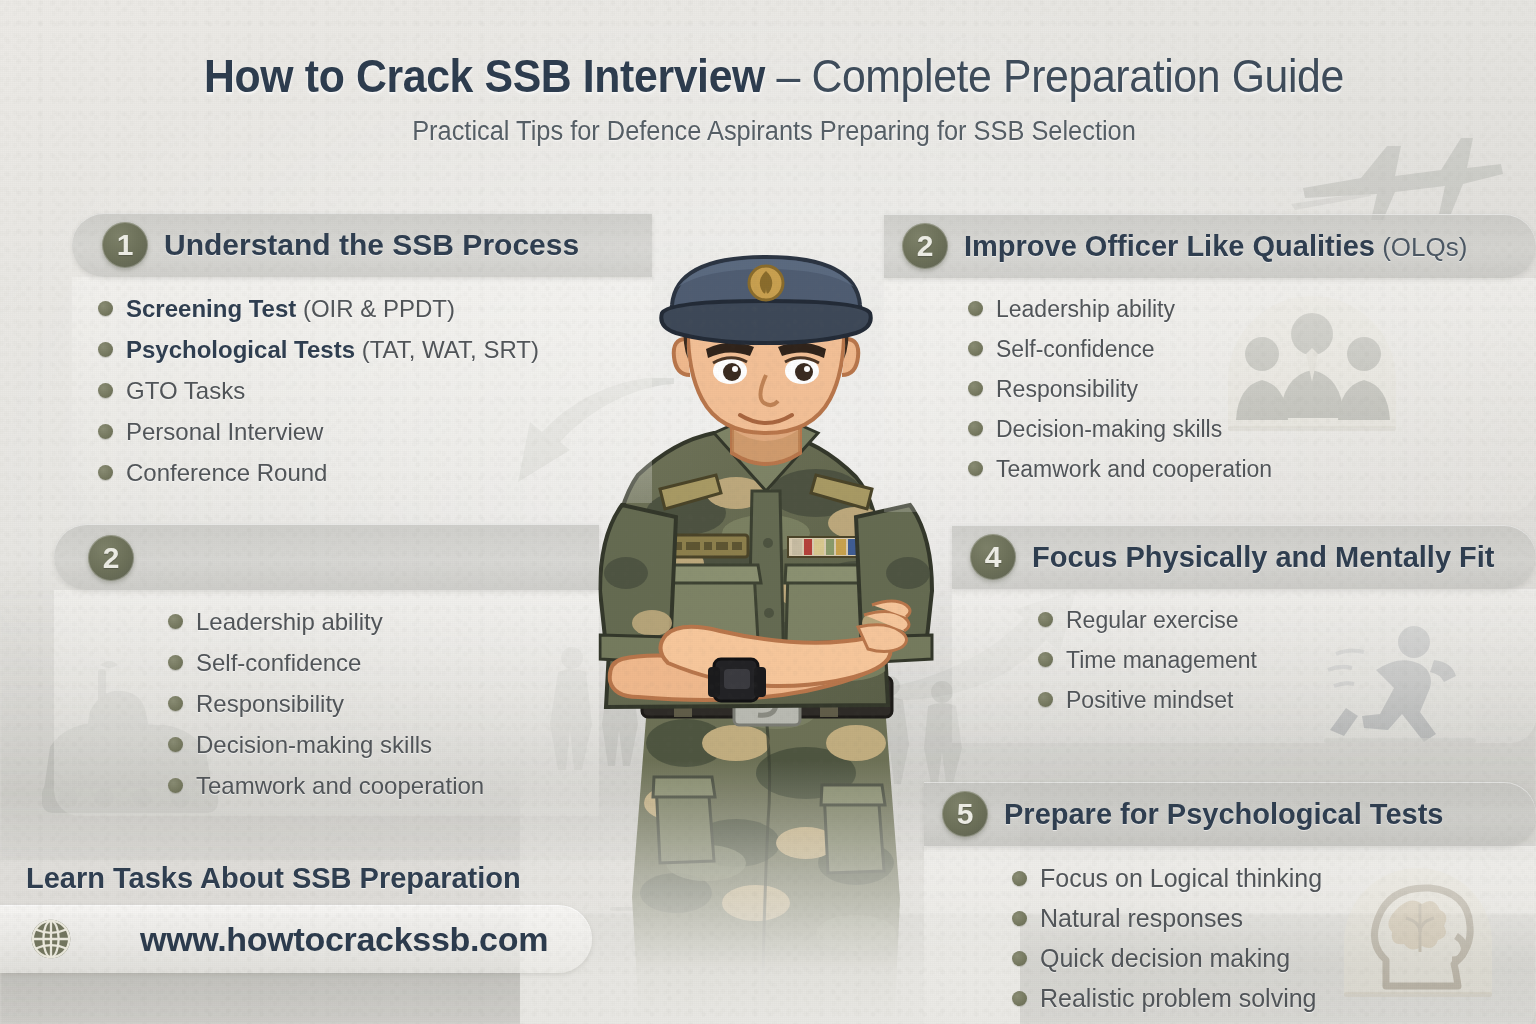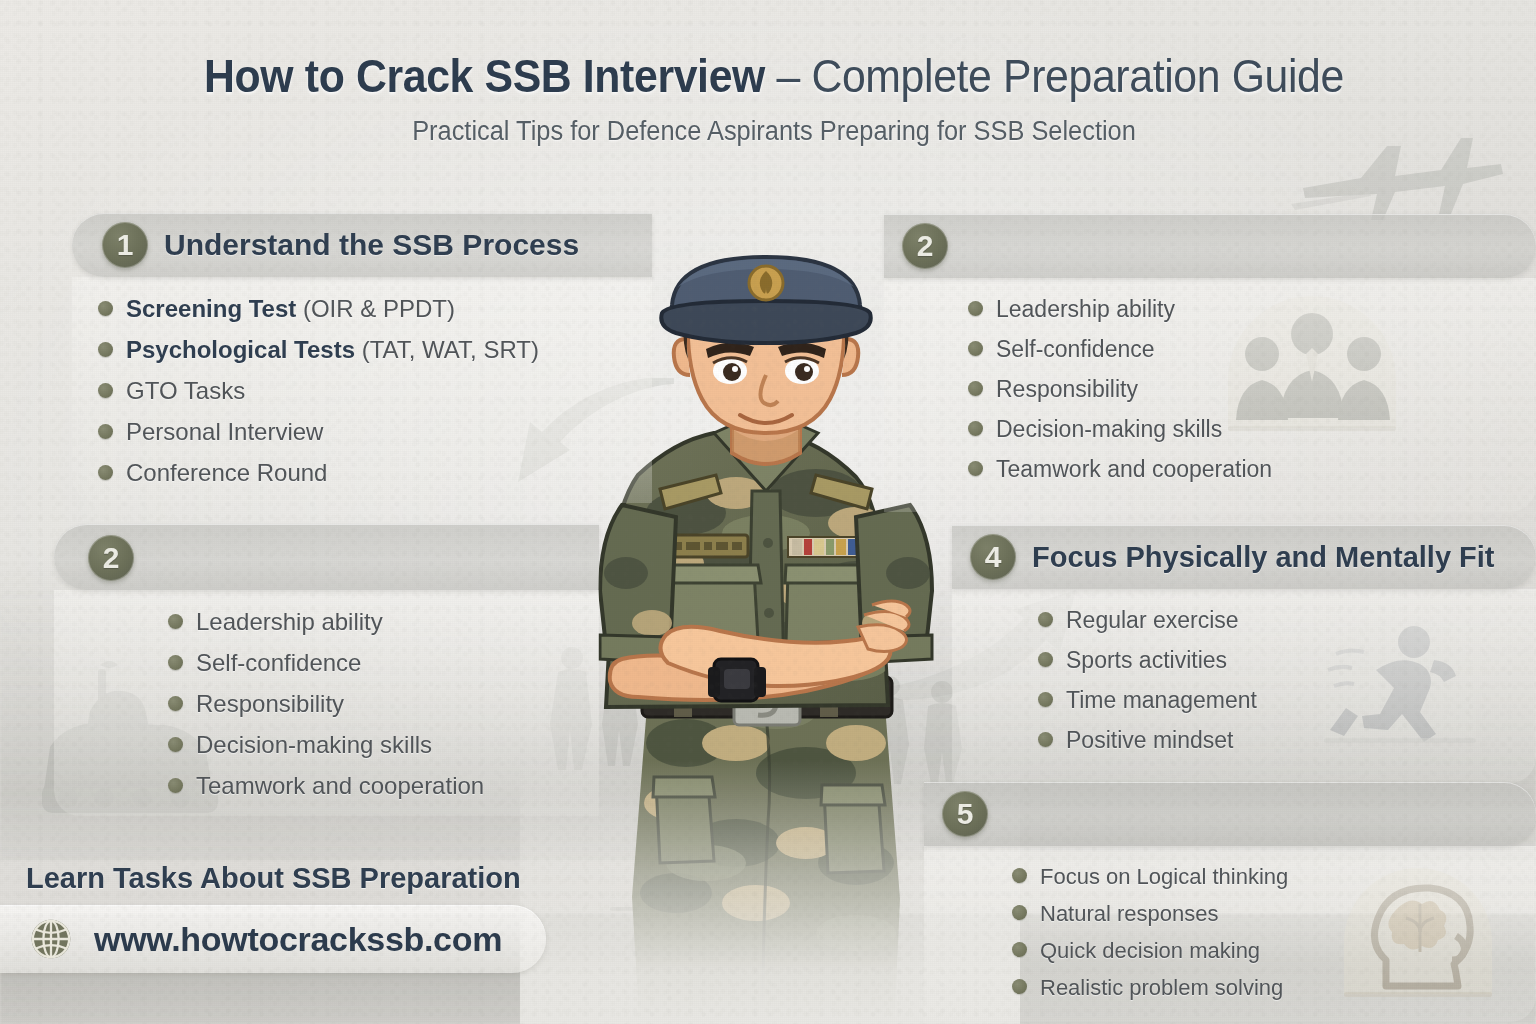--- a/index.html
+++ b/index.html
@@ -115,37 +115,38 @@
   #panel-2 .badge{margin-top:2px;}
   #panel-2 .panel-body{padding-left:110px;}
   #panel-3{left:884px;top:214px;width:652px;}
   #panel-3 .panel-body{padding-left:80px;}
   #panel-4{left:952px;top:525px;width:584px;}
   #panel-4 .panel-body{padding-left:82px;}
   #panel-5{left:924px;top:782px;width:612px;}
   #panel-5 .panel-body{padding-left:84px;padding-bottom:8px;}
   #panel-3 .panel-title,#panel-4 .panel-title,#panel-5 .panel-title{font-size:29px;}
   #panel-3 ul.bullets li,#panel-4 ul.bullets li,#panel-5 ul.bullets li{font-size:23px;margin-bottom:17px;}
-  #panel-5 ul.bullets li{font-size:22px;margin-bottom:15px;}
+  #panel-5 ul.bullets li{font-size:25px;margin-bottom:15px;}
   
   #footer{position:absolute;left:0;top:862px;width:630px;}
   #footer-heading{
     margin:0 0 10px 26px;font-size:29px;font-weight:700;color:#2f3e50;
     font-family:"Liberation Sans Narrow","Liberation Sans", sans-serif;
     text-shadow:0 1px 1px rgba(255,255,255,.7);
   }
   #url-pill{
     display:flex;align-items:center;gap:22px;
     background:linear-gradient(180deg, rgba(249,248,246,.88) 0%, rgba(238,237,233,.70) 100%);
     border-radius:0 38px 38px 0;padding:13px 44px 13px 30px;width:fit-content;
     box-shadow:0 2px 5px rgba(120,120,112,.18), 0 1px 0 rgba(255,255,255,.7) inset;
   }
   #site-url{
     font-size:34px;font-weight:700;color:#2c3b4d;letter-spacing:-.3px;
     font-family:"Liberation Sans Narrow","Liberation Sans", sans-serif;
+    margin-left:46px;
   }
   .globe{width:42px;height:42px;flex:0 0 auto;}
   
   .wm{position:absolute;pointer-events:none;}
   #jet{right:30px;top:126px;width:215px;height:105px;opacity:.30;}
   #arrow-left{left:488px;top:378px;width:190px;height:120px;opacity:.42;}
   #arrow-right{left:880px;top:584px;width:210px;height:120px;opacity:.40;}
   #tank{left:42px;top:655px;width:180px;height:165px;opacity:.22;}
   #heli{left:590px;top:885px;width:230px;height:125px;opacity:.30;}
   #grp-a{left:540px;top:640px;width:110px;height:135px;opacity:.20;}
@@ -531,20 +532,21 @@
             <span class="n">Teamwork and cooperation</span>
           </li>
       </ul>
     </div>
   </div>
 
   
   <div class="panel right" id="panel-3">
     <div class="panel-head">
       <div class="badge">2</div>
+      <div class="panel-title"><span>Improve Officer Like Qualities</span><span class="light"> (OLQs)</span></div>
     </div>
     <div class="panel-body">
       <ul class="bullets">
         <li>
             <span class="dot"></span>
             <span class="n">Leadership ability</span>
           </li>
         <li>
             <span class="dot"></span>
             <span class="n">Self-confidence</span>
@@ -572,38 +574,35 @@
       <div class="panel-title"><span>Focus Physically and Mentally Fit</span><span class="light"></span></div>
     </div>
     <div class="panel-body">
       <ul class="bullets">
         <li>
             <span class="dot"></span>
             <span class="n">Regular exercise</span>
           </li>
         <li>
             <span class="dot"></span>
-            <span class="n">Sports activities</span>
-          </li>
-        <li>
-            <span class="dot"></span>
             <span class="n">Time management</span>
           </li>
         <li>
             <span class="dot"></span>
             <span class="n">Positive mindset</span>
           </li>
       </ul>
     </div>
   </div>
 
   
   <div class="panel right" id="panel-5">
     <div class="panel-head">
       <div class="badge">5</div>
+      <div class="panel-title"><span>Prepare for Psychological Tests</span><span class="light"></span></div>
     </div>
     <div class="panel-body">
       <ul class="bullets">
         <li>
             <span class="dot"></span>
             <span class="n">Focus on Logical thinking</span>
           </li>
         <li>
             <span class="dot"></span>
             <span class="n">Natural responses</span>

